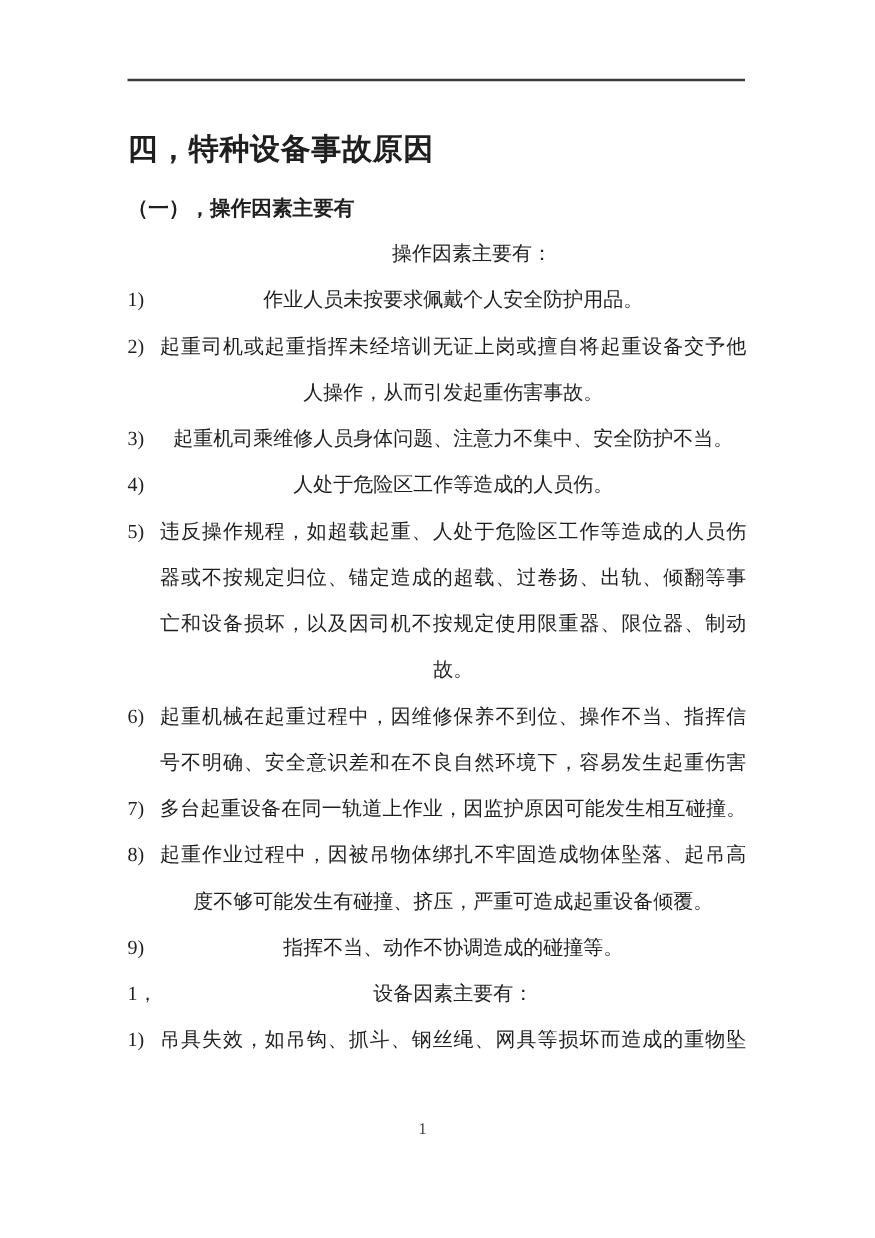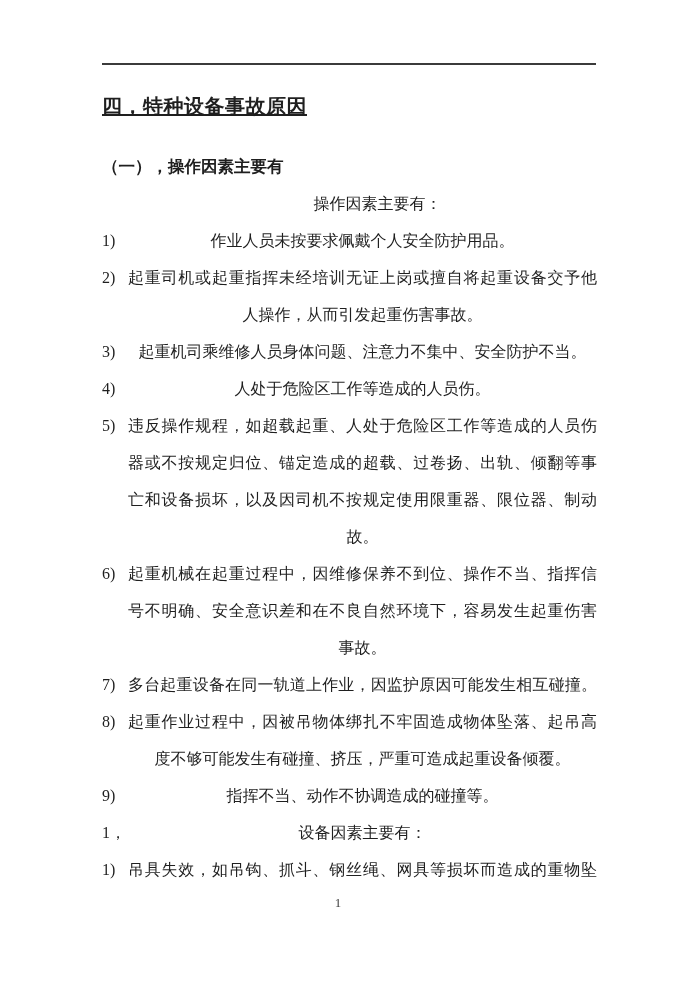--- a/index.html
+++ b/index.html
@@ -21,28 +21,27 @@
   .rule {
     position: absolute;
     left: 102px;
     top: 63px;
     width: 494px;
     border-top: 2px solid var(--rule);
   }
   .title {
     position: absolute;
     left: 102px;
-    top: 93px;
+    top: 107px;
     margin: 0;
-    font-size: 20px;
+    font-size: 24px;
     line-height: 26px;
     font-weight: bold;
     letter-spacing: 0.5px;
     white-space: nowrap;
-    text-decoration: underline;
   }
   .heading {
     position: absolute;
     left: 102px;
     top: 156px;
     margin: 0;
     font-size: 16.5px;
     line-height: 22px;
     font-weight: bold;
     white-space: nowrap;
@@ -149,24 +148,20 @@
   <div class="line">
     <span class="marker">6)</span>
     <span class="text full">起重机械在起重过程中，因维修保养不到位、操作不当、指挥信</span>
   </div>
 
   <div class="line">
     <span class="marker"></span>
     <span class="text full">号不明确、安全意识差和在不良自然环境下，容易发生起重伤害</span>
   </div>
 
-  <div class="line">
-    <span class="marker"></span>
-    <span class="text">事故。</span>
-  </div>
 
   <div class="line">
     <span class="marker">7)</span>
     <span class="text full">多台起重设备在同一轨道上作业，因监护原因可能发生相互碰撞。</span>
   </div>
 
   <div class="line">
     <span class="marker">8)</span>
     <span class="text full">起重作业过程中，因被吊物体绑扎不牢固造成物体坠落、起吊高</span>
   </div>

